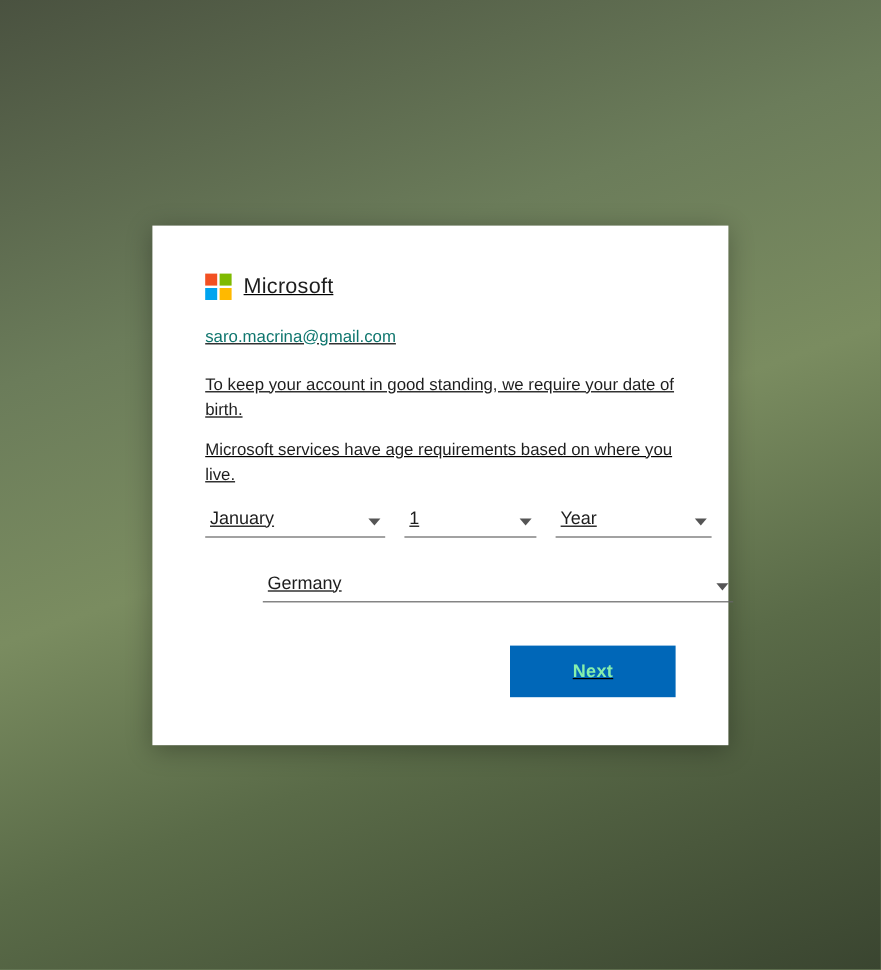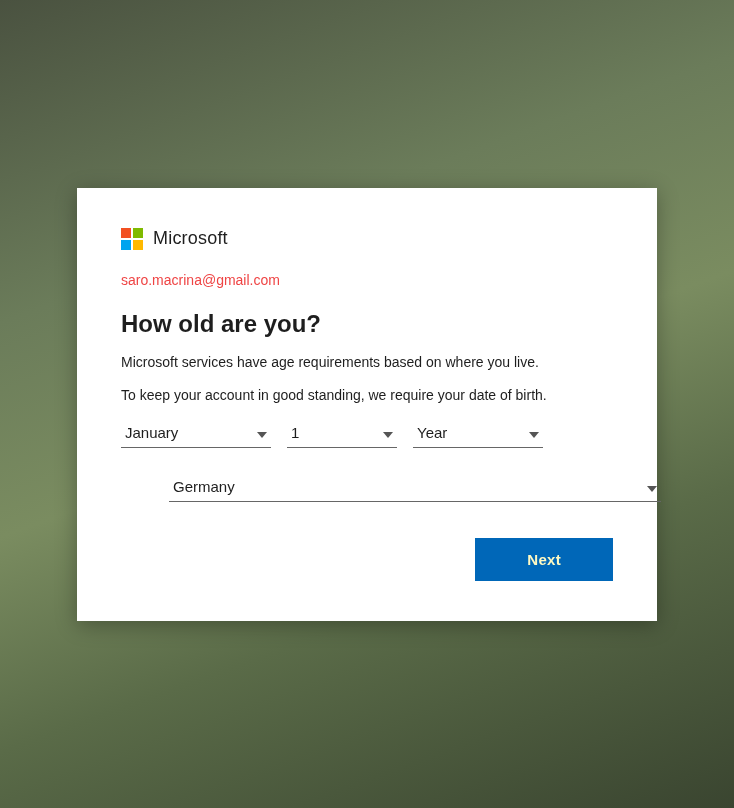--- a/index.html
+++ b/index.html
@@ -27,23 +27,24 @@
         #5a6b48 70%,
         #3a4530 100%
       );
       z-index: 0;
     }
 
     .dialog {
       position: relative;
       z-index: 1;
       background: #ffffff;
-      width: 580px;
+      width: 480px;
       padding: 40px 44px 40px 44px;
       box-shadow: 0 4px 20px rgba(0,0,0,0.3);
+      text-decoration: underline;
     }
 
     .logo-row {
       display: flex;
       align-items: center;
       gap: 10px;
       margin-bottom: 22px;
     }
 
     .ms-logo {
@@ -63,21 +64,21 @@
 
     .ms-name {
       font-size: 18px;
       font-weight: 300;
       color: #1e1e1e;
       letter-spacing: 0.2px;
     }
 
     .email {
       font-size: 14px;
-      color: #ef4444;
+      color: #0f766e;
       margin-bottom: 22px;
     }
 
     .heading {
       font-size: 24px;
       font-weight: 600;
       color: #1e1e1e;
       margin-bottom: 14px;
     }
 
@@ -144,21 +145,21 @@
       margin-bottom: 36px;
     }
 
     .button-row {
       display: flex;
       justify-content: flex-end;
     }
 
     .next-btn {
       background: #0067b8;
-      color: #fef9c3;
+      color: #86efac;
       border: none;
       padding: 13px 52px;
       font-size: 15px;
       font-weight: 600;
       cursor: pointer;
       letter-spacing: 0.3px;
     }
   </style>
 </head>
 <body>
@@ -172,24 +173,23 @@
       <span class="sq sq-red"></span>
       <span class="sq sq-green"></span>
       <span class="sq sq-blue"></span>
       <span class="sq sq-yellow"></span>
     </div>
     <span class="ms-name">Microsoft</span>
   </div>
 
   <div class="email">saro.macrina@gmail.com</div>
 
-  <h1 class="heading">How old are you?</h1>
-
+
+  <p class="desc">To keep your account in good standing, we require your date of birth.</p>
   <p class="desc">Microsoft services have age requirements based on where you live.</p>
-  <p class="desc">To keep your account in good standing, we require your date of birth.</p>
 
 
   <div class="birthdate-row">
 
     <div class="select-wrap month">
       <select>
         <option>January</option>
         <option>February</option>
         <option>March</option>
         <option>April</option>

